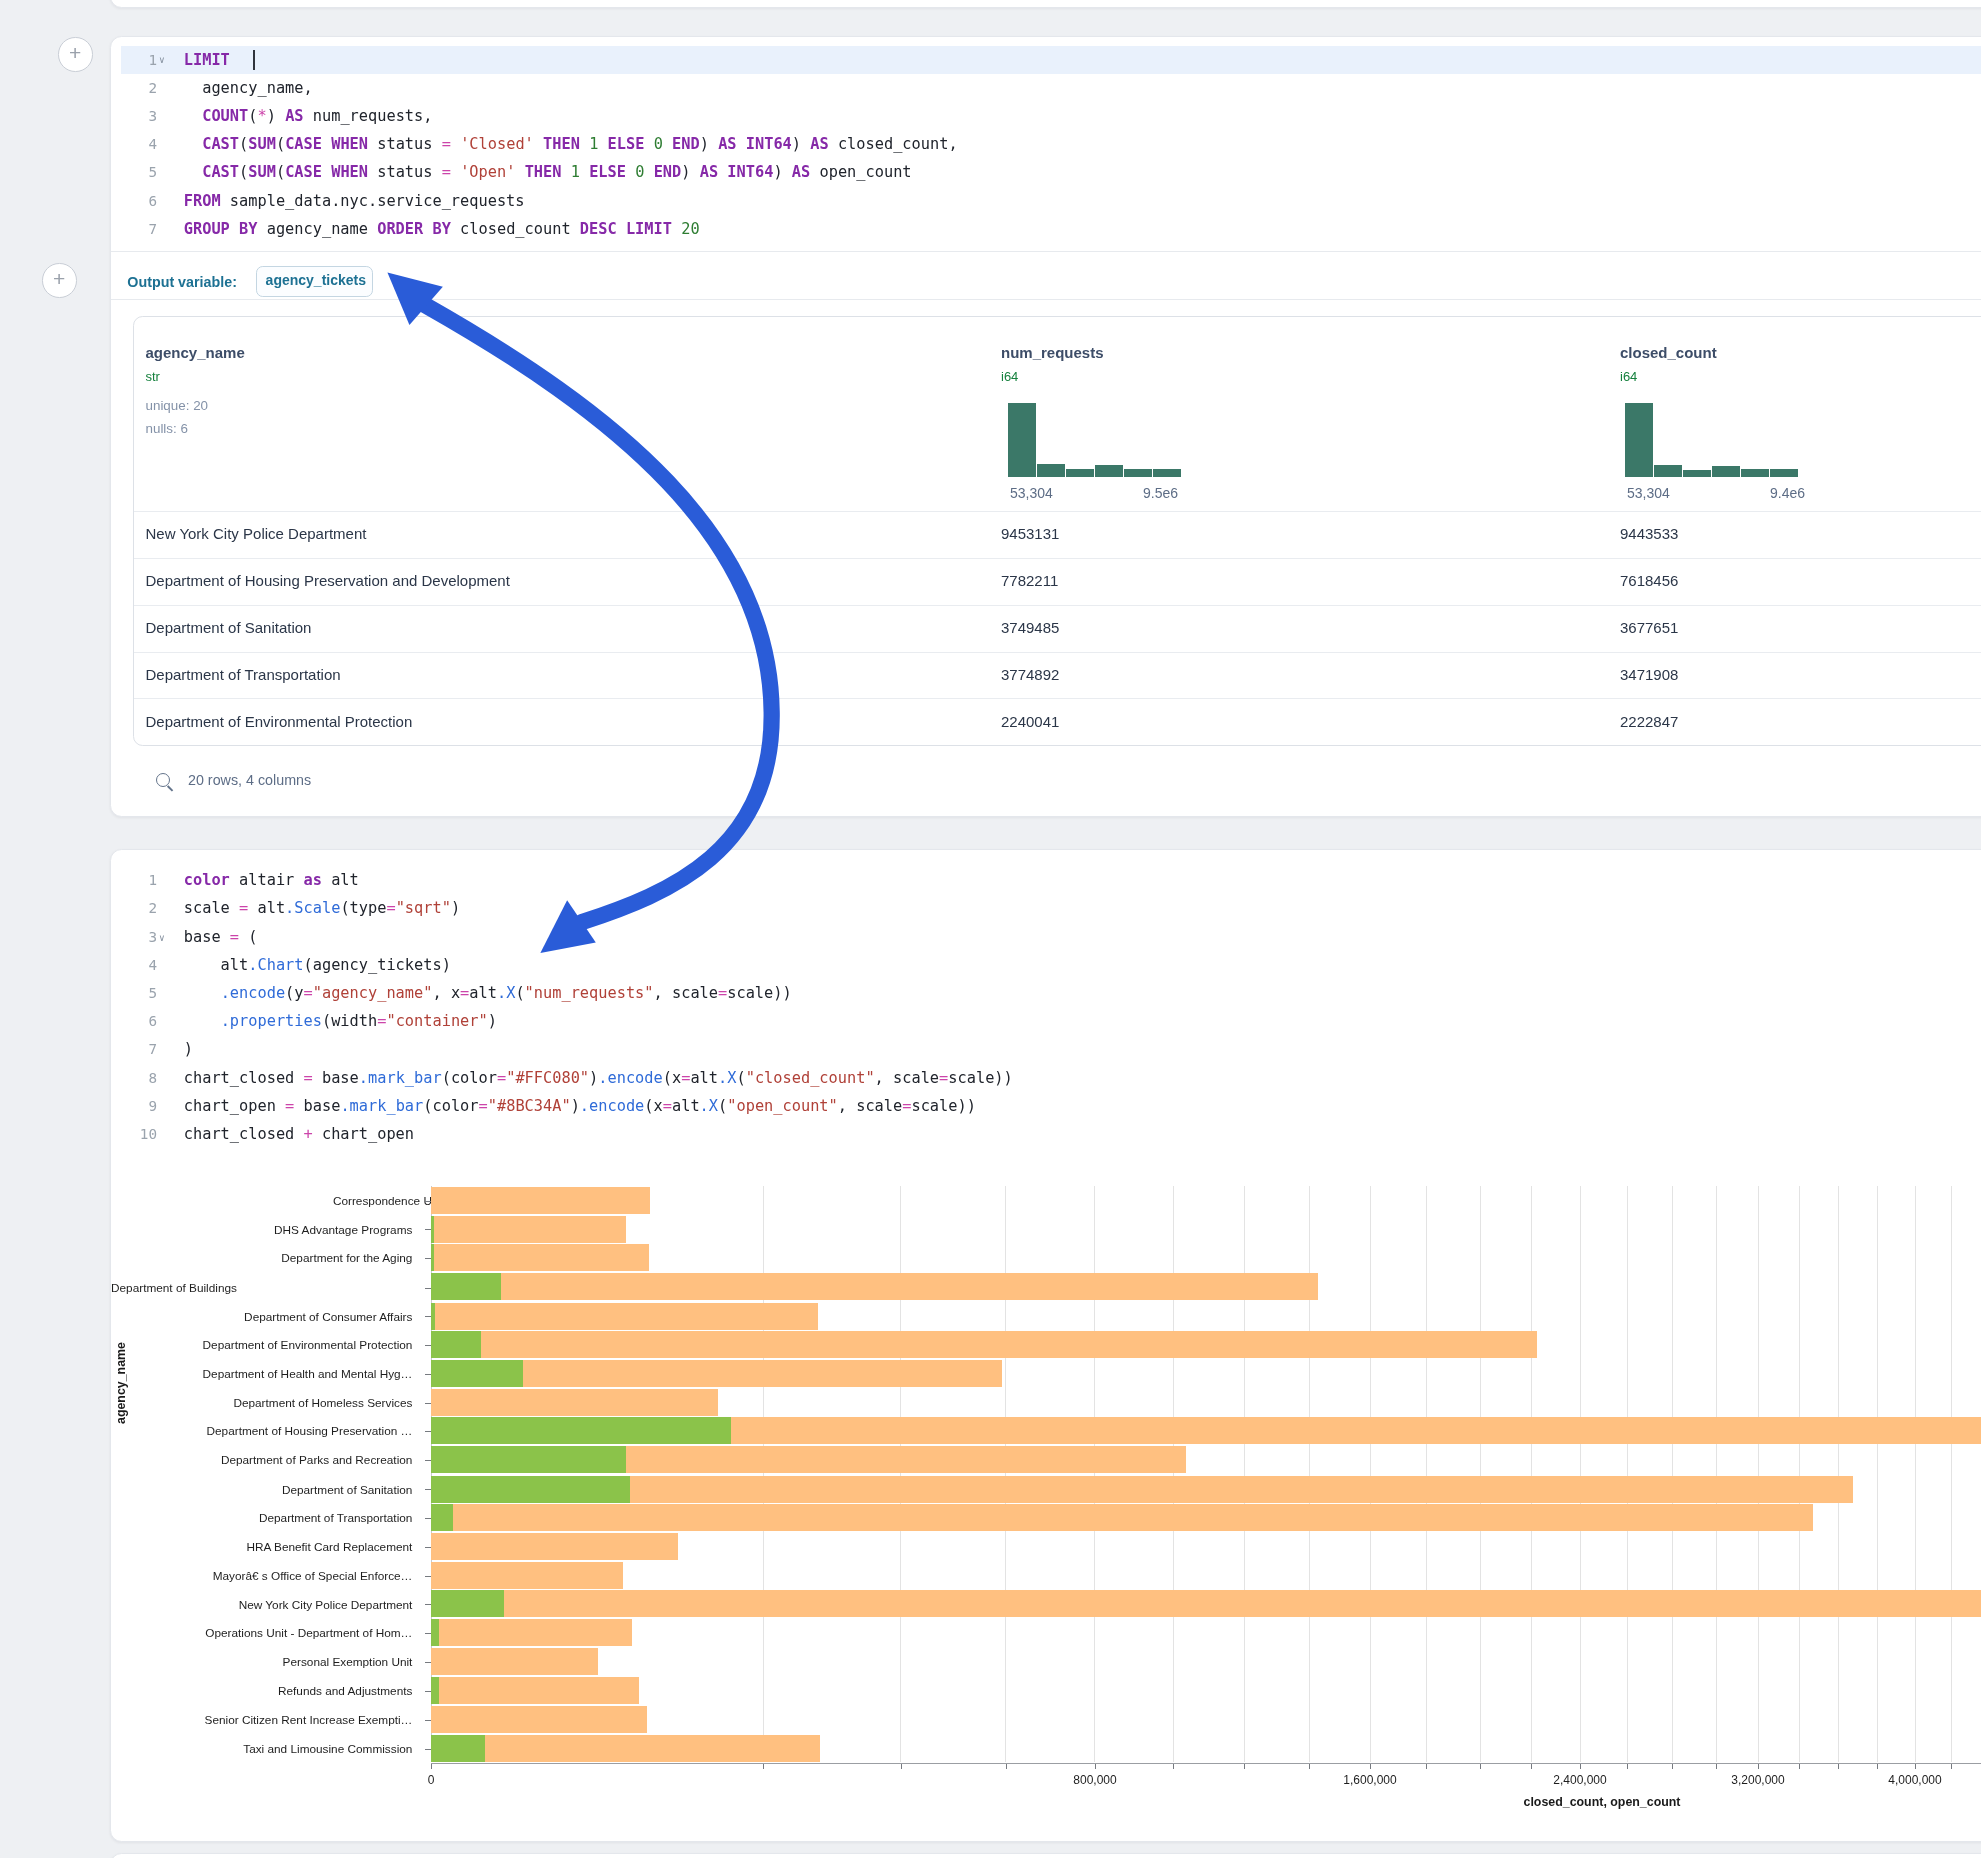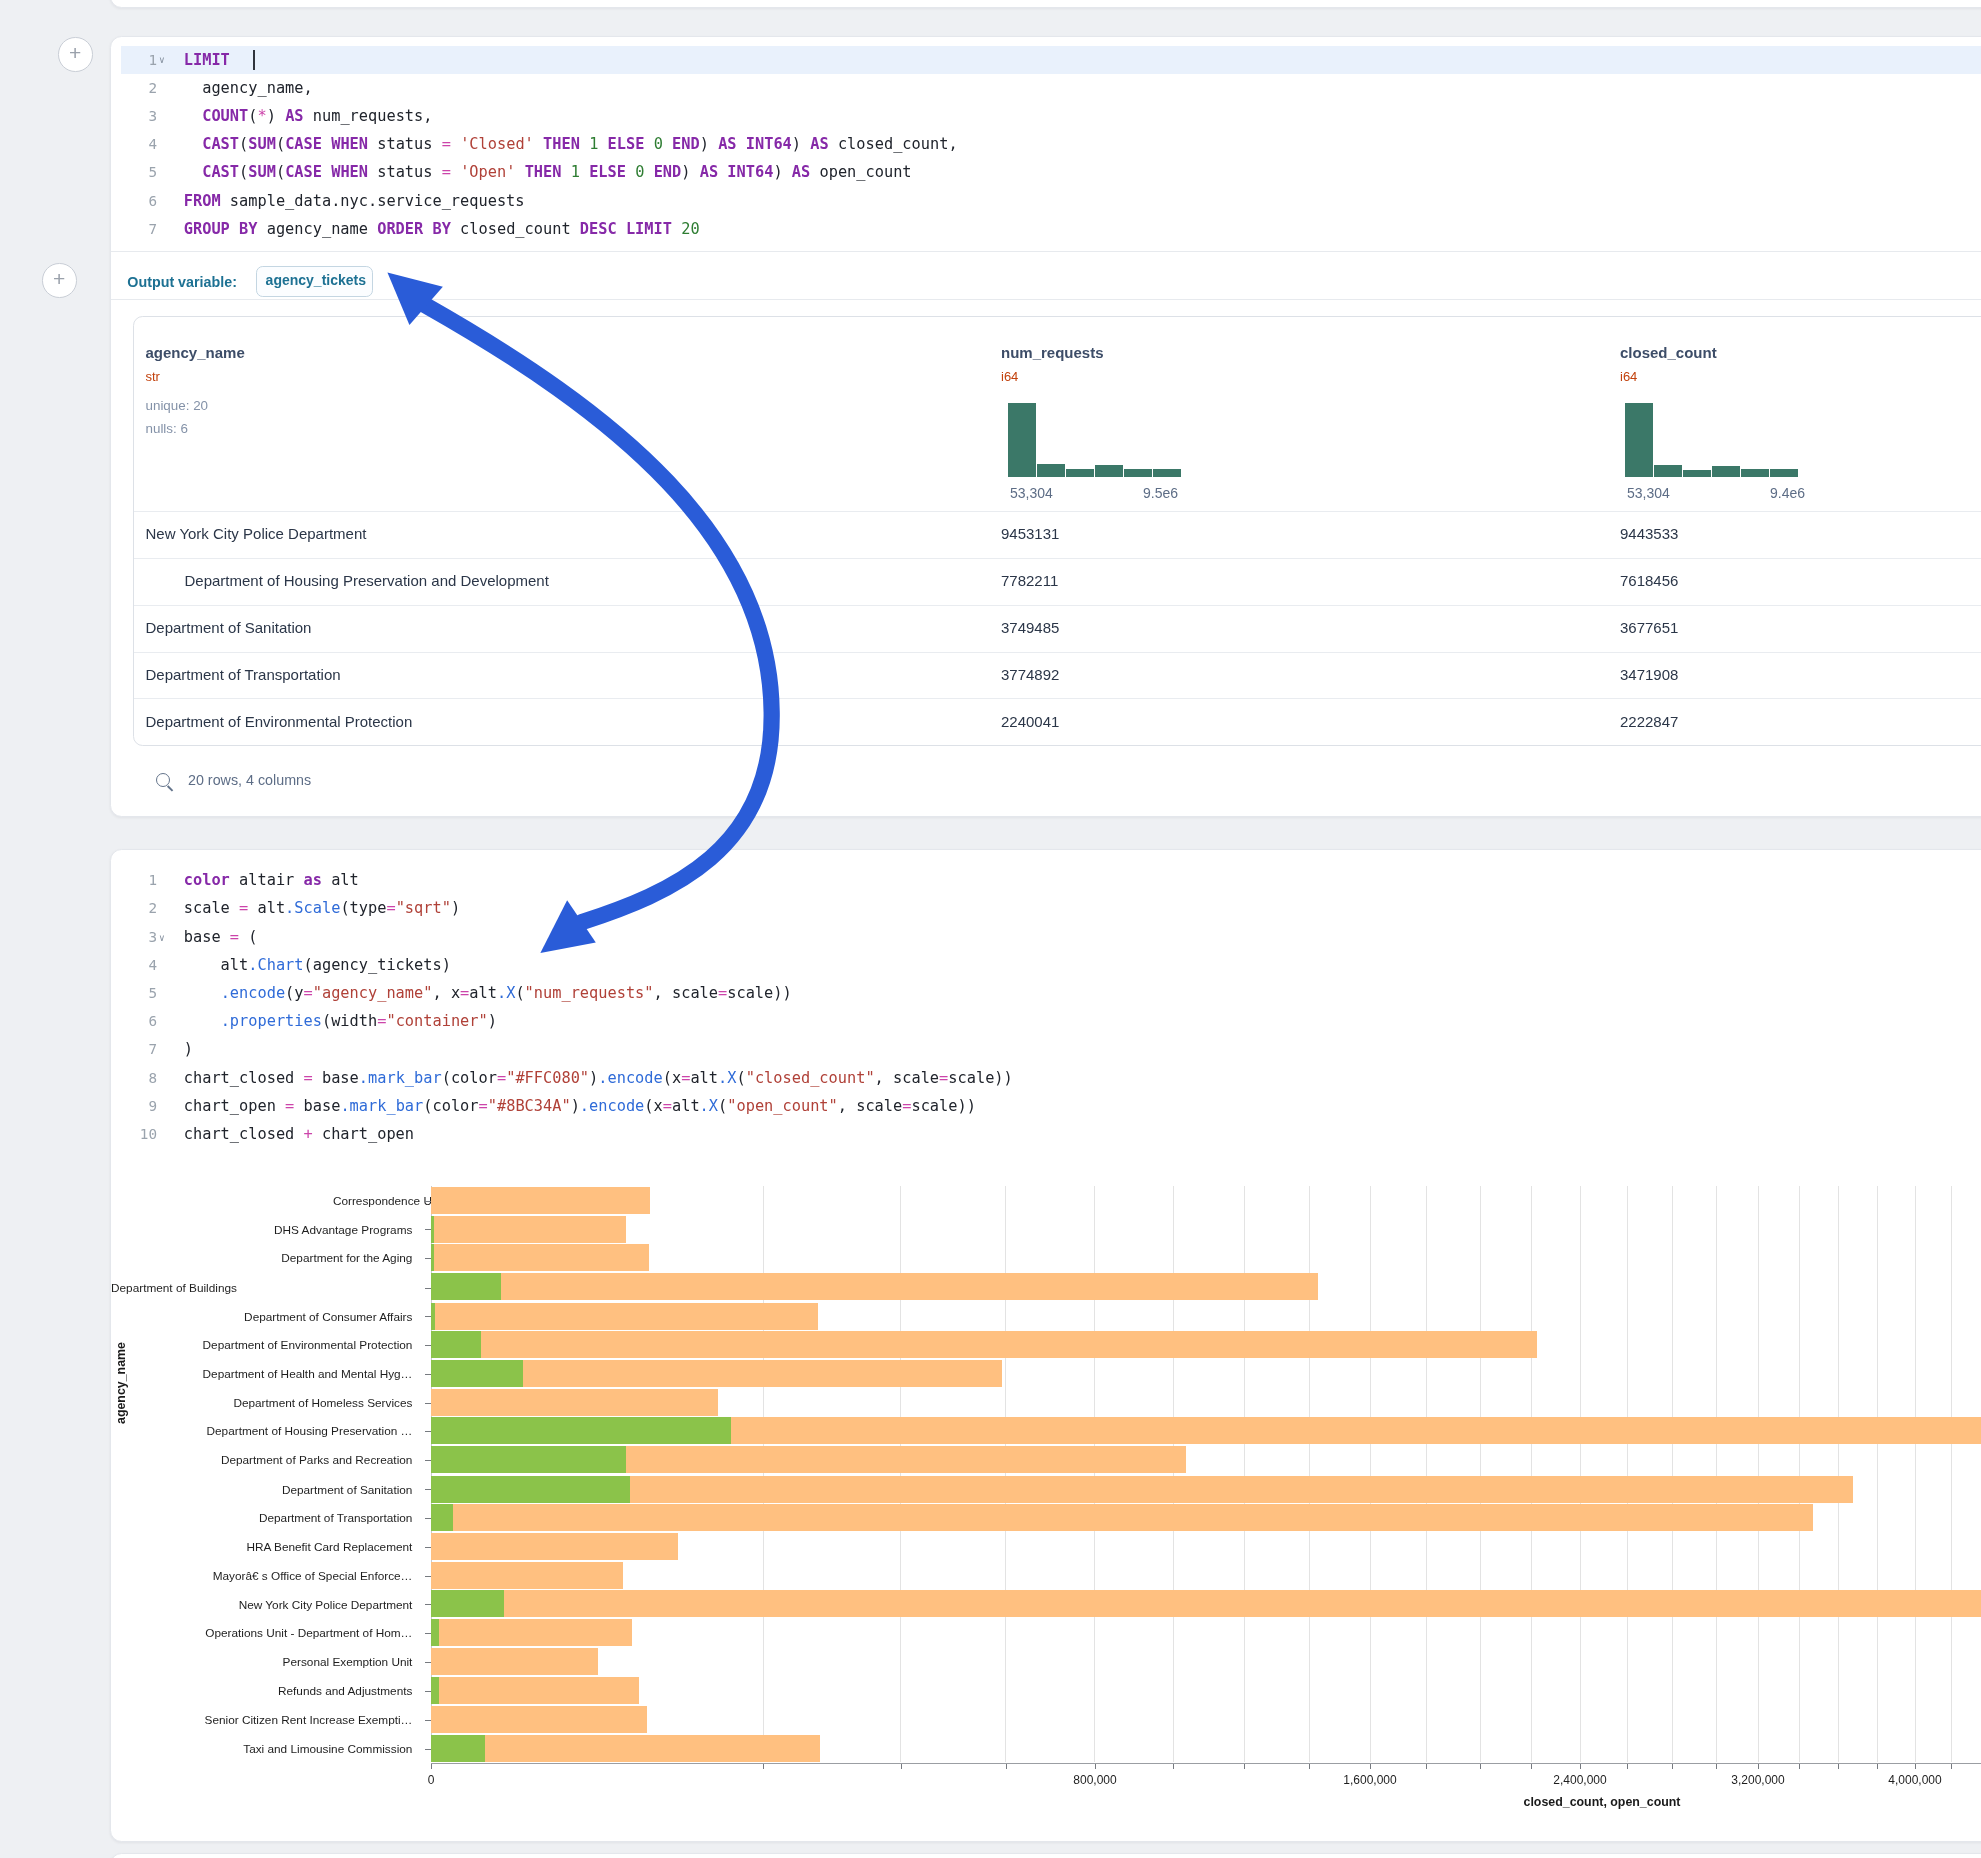--- a/index.html
+++ b/index.html
@@ -27,21 +27,21 @@
   .caret{display:inline-block;width:1.9px;height:20px;background:#30343c;vertical-align:middle;margin-left:23px;}
   .divider{position:absolute;left:0;right:0;height:1px;background:#e7eaee;}
   
   .outvar-label{position:absolute;font-size:14.3px;font-weight:bold;color:#1d7193;}
   .outvar-pill{position:absolute;height:29px;line-height:27px;border:1px solid #c4d6e2;border-radius:6.7px;
         background:#fbfdff;color:#1d7193;font-weight:bold;font-size:14px;padding:0 8.6px;
         width:98px;overflow:hidden;white-space:nowrap;}
   
   .tbox{position:absolute;left:22px;right:-9.6px;border:1px solid #dde1e7;border-radius:9.6px;background:#fff;}
   .col-name{position:absolute;font-size:15px;font-weight:bold;color:#3d4d68;}
-  .col-type{position:absolute;font-size:13px;color:#c2410c;}
+  .col-type{position:absolute;font-size:13px;color:#15803d;}
   .col-stat{position:absolute;font-size:13.4px;color:#8492a8;}
   .hist{position:absolute;height:75px;display:flex;align-items:flex-end;gap:1px;}
   .hist div{width:28px;background:#3b7868;}
   .hist-lab{position:absolute;font-size:14px;color:#5d6d86;}
   .trow-line{position:absolute;left:0;right:0;height:1px;background:#e9ecf0;}
   .tcell{position:absolute;font-size:15px;color:#2b3648;white-space:nowrap;}
   .tfoot{position:absolute;font-size:14.3px;color:#5d6d86;}
   
   .plot{position:absolute;overflow:hidden;background:#fff;}
   .gridline{position:absolute;top:0;bottom:0;width:1px;background:#e3e3e3;}
@@ -116,21 +116,21 @@
         </div>
       <div class="hist-lab" style="left:1493px;top:168px;">53,304</div>
       <div class="hist-lab" style="left:1636px;top:168px;">9.4e6</div>
 
       <div id="table-rows">
           <div class="trow-line" style="top: 194px;"></div>
           <div class="tcell" style="left: 11.5px; top: 208px;">New York City Police Department</div>
           <div class="tcell" style="left: 867px; top: 208px;">9453131</div>
           <div class="tcell" style="left: 1486px; top: 208px;">9443533</div>
           <div class="trow-line" style="top: 241px;"></div>
-          <div class="tcell" style="left: 11.5px; top: 255px; margin-left: 39px;">Department of Housing Preservation and Development</div>
+          <div class="tcell" style="left: 11.5px; top: 255px;">Department of Housing Preservation and Development</div>
           <div class="tcell" style="left: 867px; top: 255px;">7782211</div>
           <div class="tcell" style="left: 1486px; top: 255px;">7618456</div>
           <div class="trow-line" style="top: 288px;"></div>
           <div class="tcell" style="left: 11.5px; top: 302px;">Department of Sanitation</div>
           <div class="tcell" style="left: 867px; top: 302px;">3749485</div>
           <div class="tcell" style="left: 1486px; top: 302px;">3677651</div>
           <div class="trow-line" style="top: 335px;"></div>
           <div class="tcell" style="left: 11.5px; top: 349px;">Department of Transportation</div>
           <div class="tcell" style="left: 867px; top: 349px;">3774892</div>
           <div class="tcell" style="left: 1486px; top: 349px;">3471908</div>

